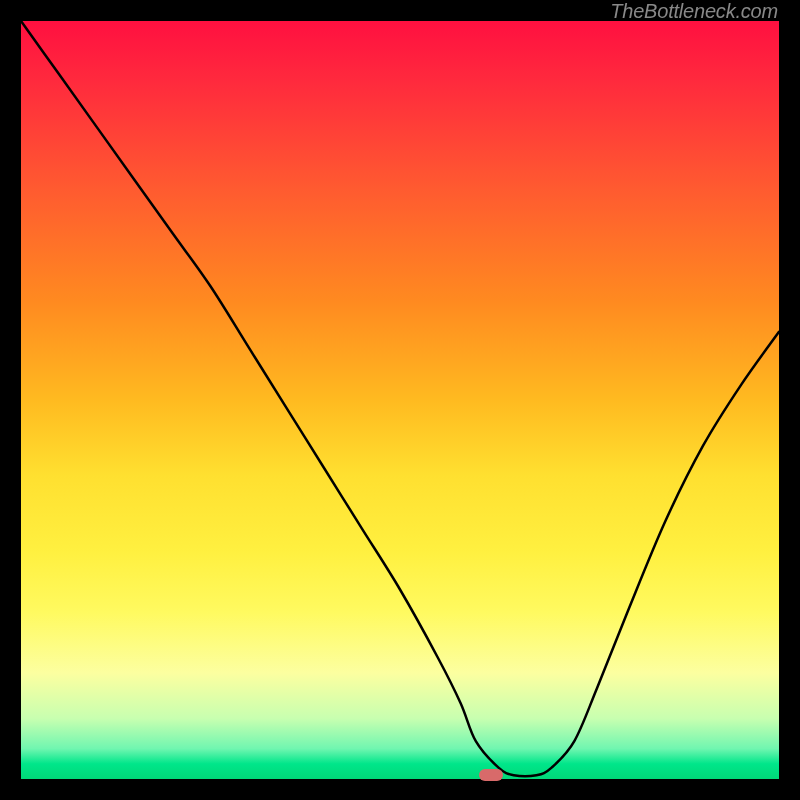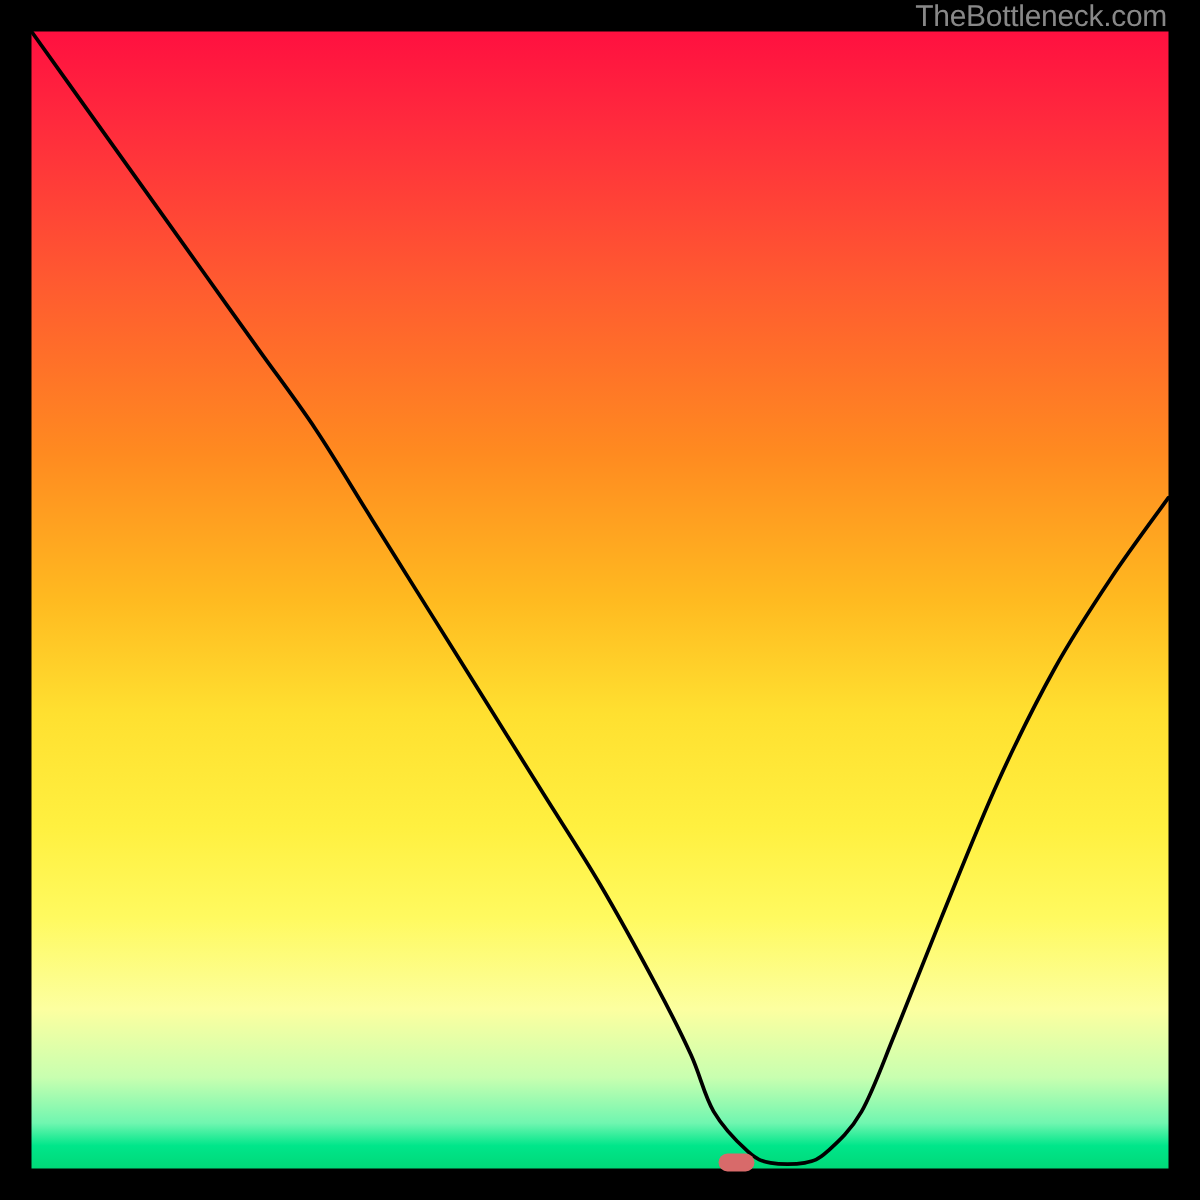--- a/index.html
+++ b/index.html
@@ -42,20 +42,21 @@
     );
   }
   .watermark {
     position: absolute;
     top: 0px;
     right: 22px;
     color: #888;
     font-size: 20px;
     letter-spacing: -0.2px;
     user-select: none;
+    font-style: italic;
   }
   svg.curve {
     position: absolute;
     left: 21px;
     top: 21px;
     width: 758px;
     height: 758px;
     overflow: visible;
   }
   .marker {

